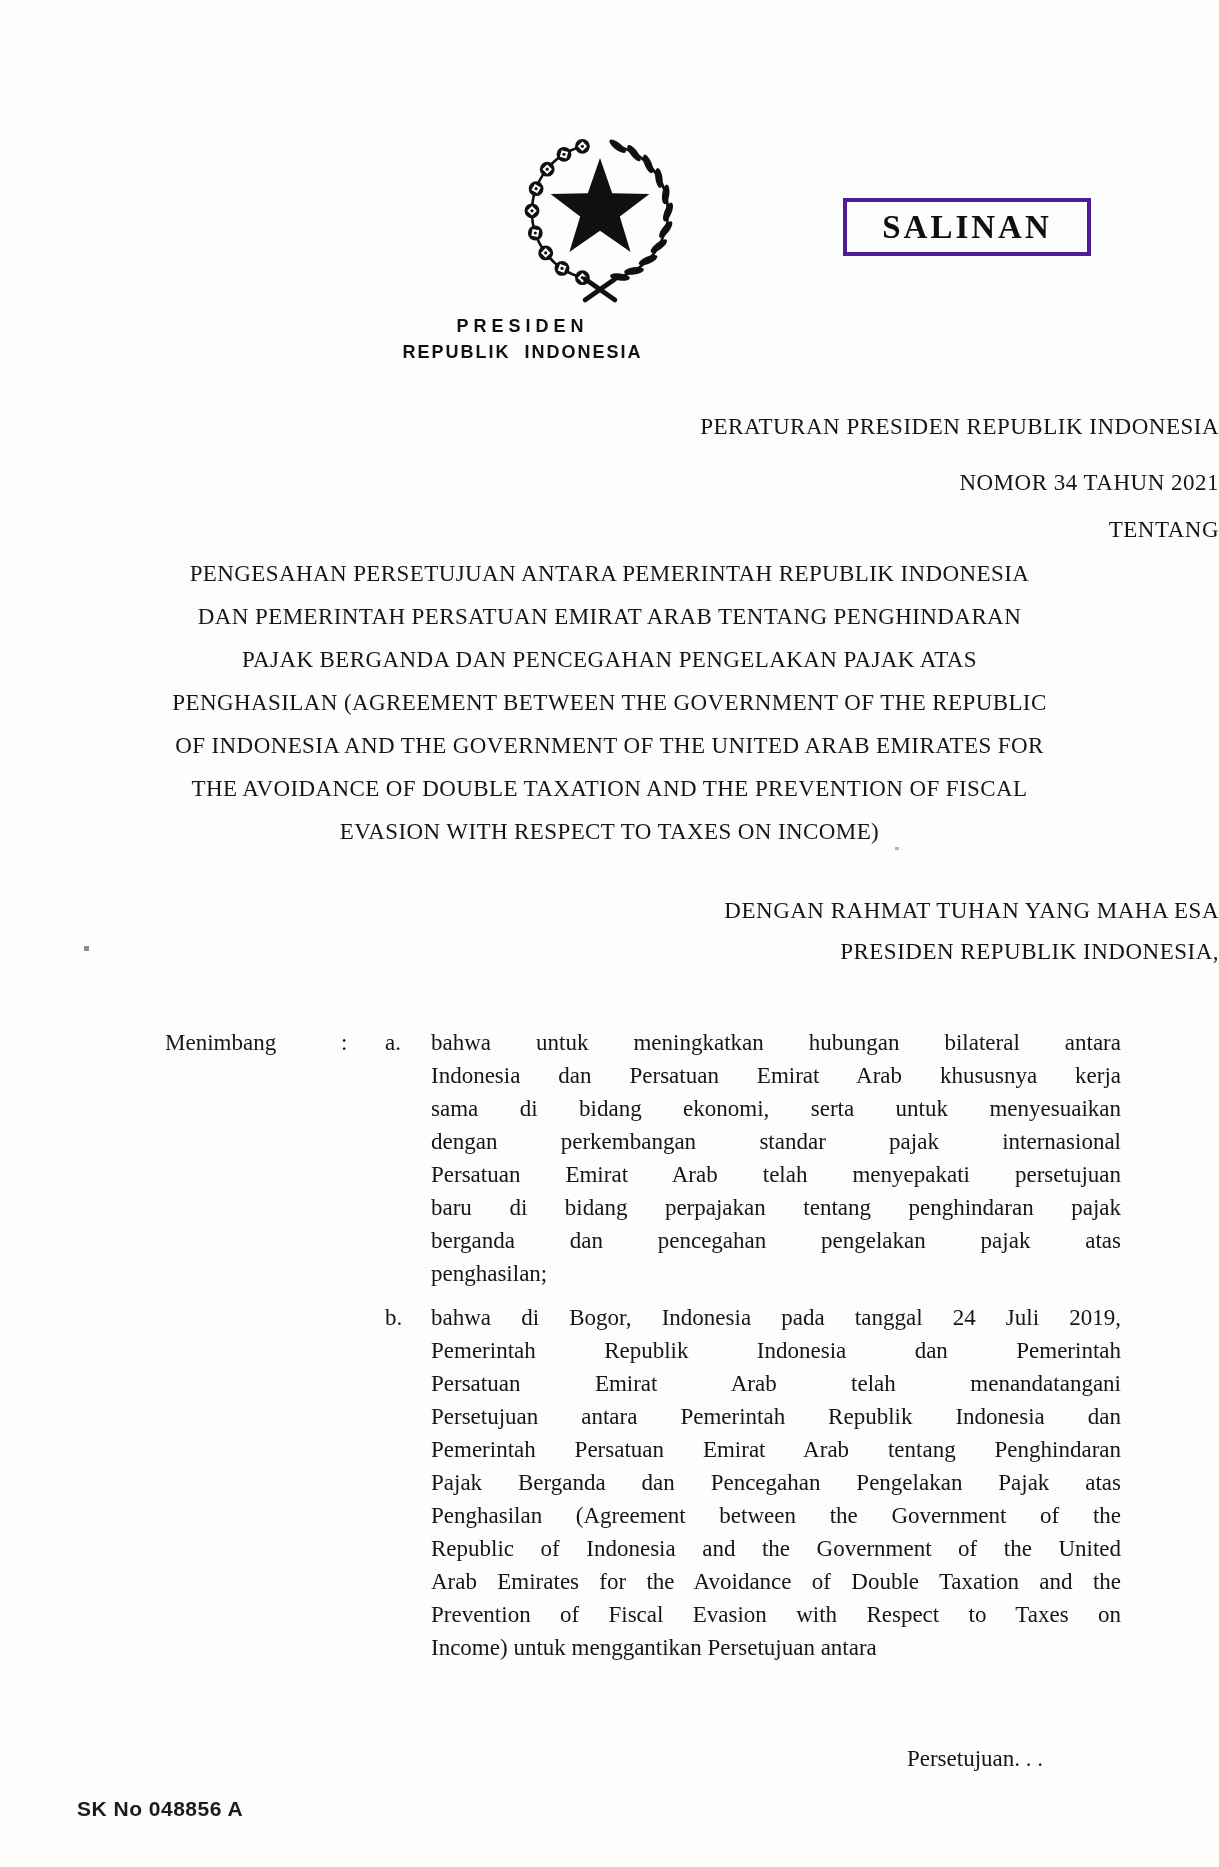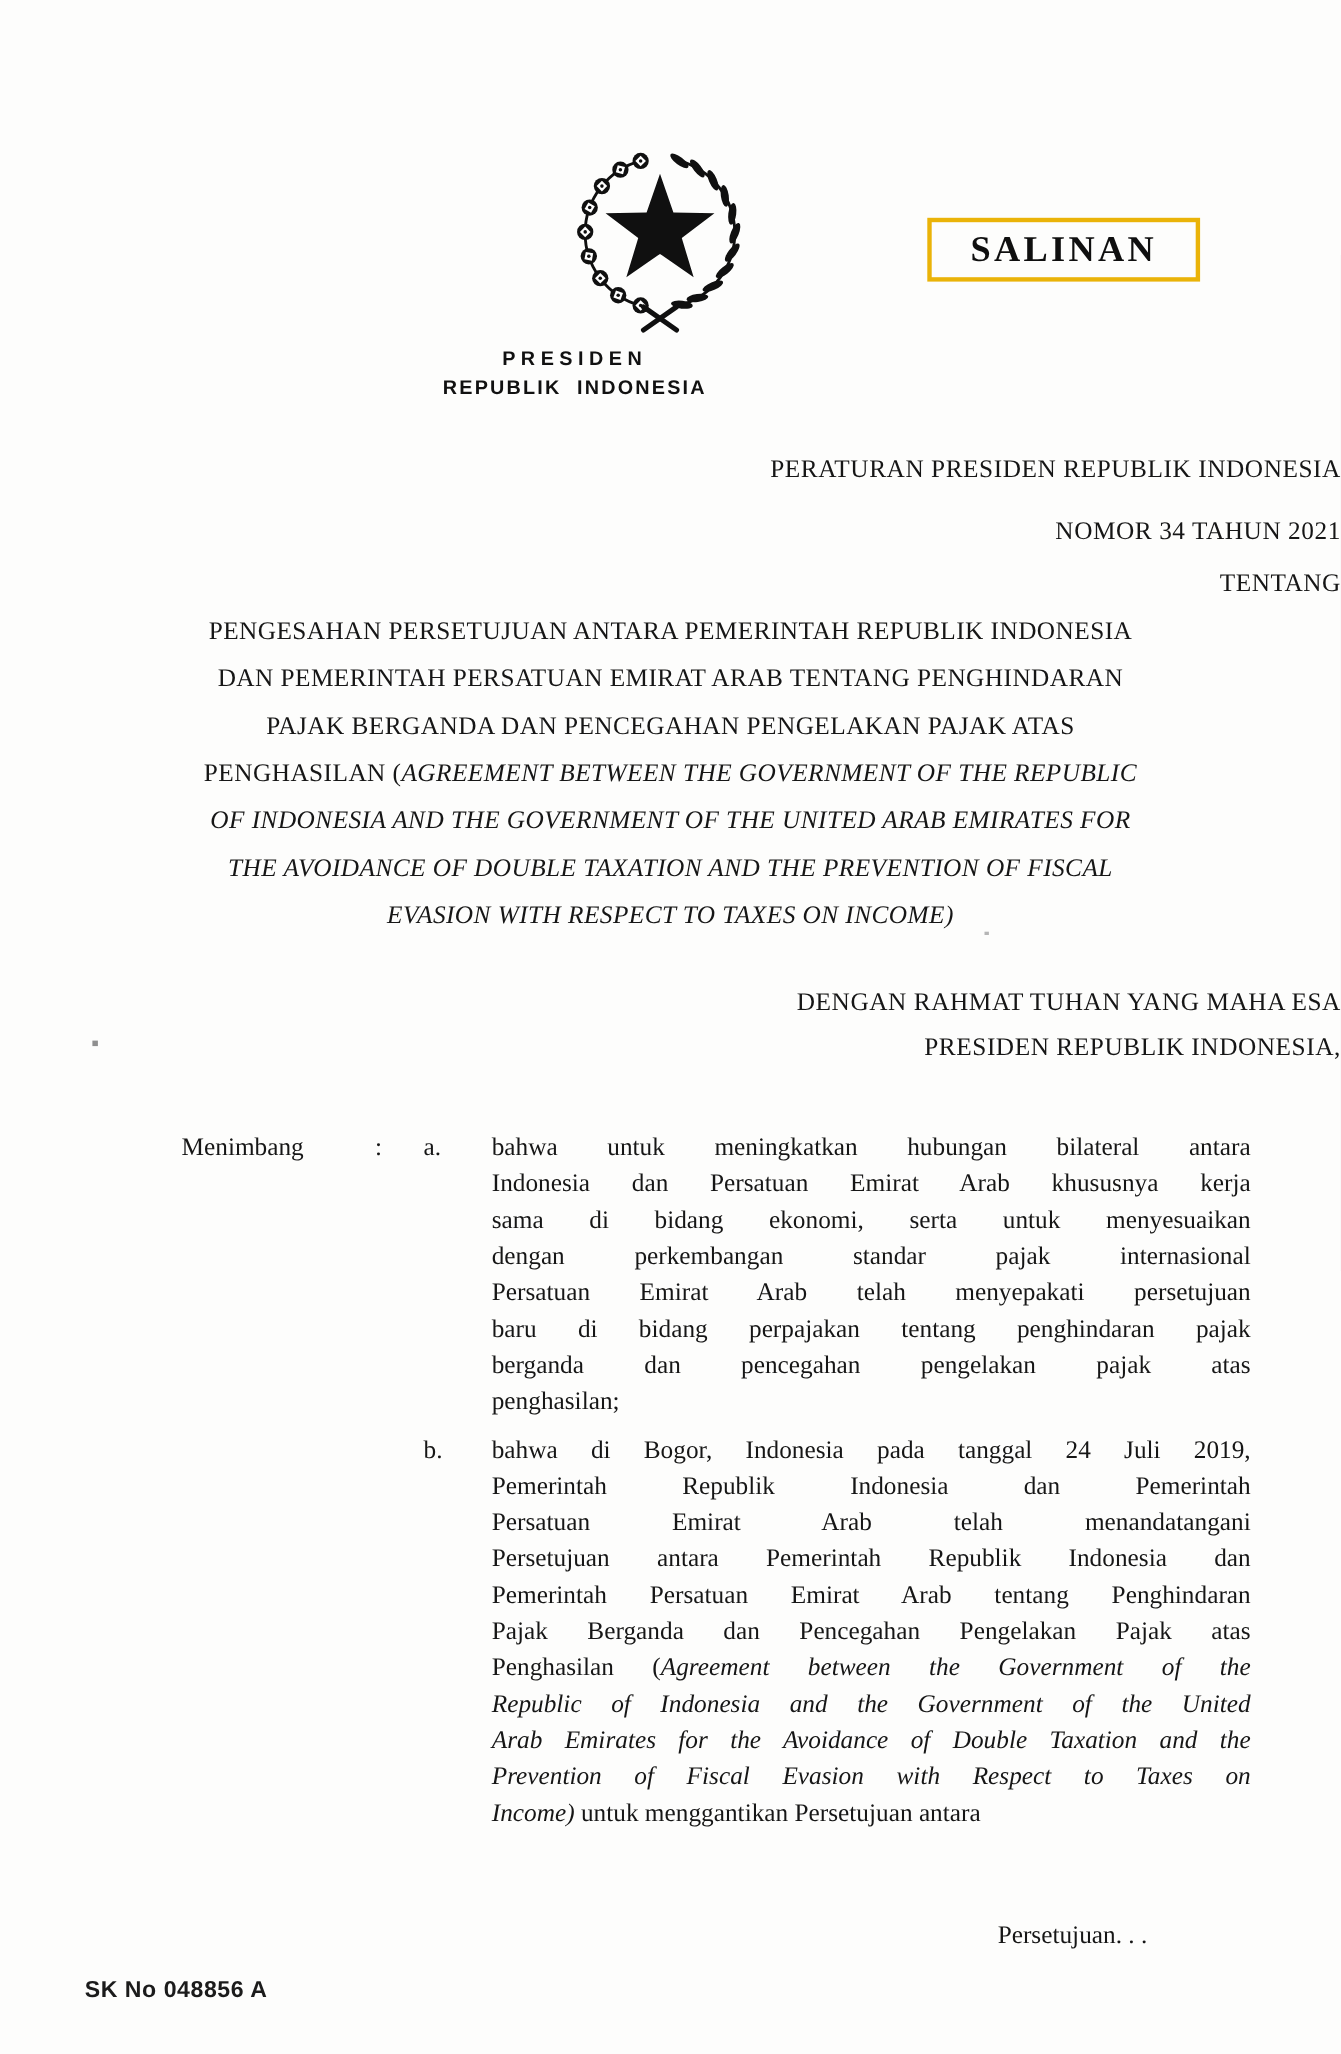--- a/index.html
+++ b/index.html
@@ -13,40 +13,40 @@
     overflow:hidden;
   }
   
   .emblem { position:absolute; left:518px; top:126px; width:160px; height:182px; }
   .letterhead { position:absolute; left:0; top:316px; width:1045px; text-align:center;
     font-family:"Liberation Sans","DejaVu Sans",sans-serif; font-weight:bold; color:#111; }
   .lh1 { font-size:18px; letter-spacing:5px; }
   .lh2 { font-size:18px; letter-spacing:2px; word-spacing:7px; margin-top:5px; }
   
   .stamp { position:absolute; left:843px; top:198px; width:240px; height:50px;
-    border:4px solid #eab308; display:flex; align-items:center; justify-content:center;
+    border:4px solid #4c1d95; display:flex; align-items:center; justify-content:center;
     font-weight:bold; font-size:33px; letter-spacing:3px; color:#0f0f0f; }
   
   .tline { position:absolute; left:0; width:1219px; text-align:right; font-size:23px; letter-spacing:0.5px; }
   .t1 { top:414px; } .t2 { top:470px; } .t3 { top:517px; }
   .subject { position:absolute; left:0; top:552px; width:1219px; text-align:center;
     font-size:23px; letter-spacing:0.4px; }
   .subject .cline { height:43px; line-height:43px; white-space:nowrap; }
   .p1 { top:898px; } .p2 { top:939px; }
-  .it { font-style:italic; }
+  .it { }
   
   .considering { position:absolute; left:145px; top:1026px; width:960px;
     display:flex; font-size:23px; line-height:33px; }
   .c-label { width:170px; flex:none;margin-left:20px; }
   .c-colon { width:50px; flex:none; padding-left:6px; box-sizing:border-box; }
   .c-items { flex:1; }
   .c-item { display:flex; }
   .c-item.gap { margin-top:11px; }
   .c-marker { width:46px; flex:none; }
-  .c-text { width:690px; flex:none;margin-left:16px; }
+  .c-text { width:690px; flex:none; }
   .jline { text-align:justify; text-align-last:justify; }
   .jline.jl-last { text-align-last:left; }
   
   .catchword { position:absolute; top:1746px; right:176px; font-size:23px; }
   .footer { position:absolute; left:77px; top:1797px;
     font-family:"Liberation Sans","DejaVu Sans",sans-serif; font-size:21px;
     font-weight:600; letter-spacing:0.5px; color:#1b1b1b; }
   .speck { position:absolute; background:#8f8f8f; }
   .speck1 { left:84px; top:946px; width:5px; height:5px; }
   .speck2 { left:895px; top:847px; width:4px; height:3px; background:#b5b5b5; }

